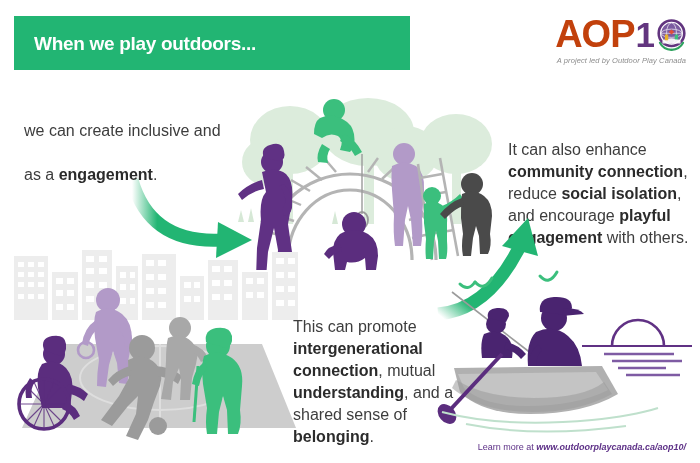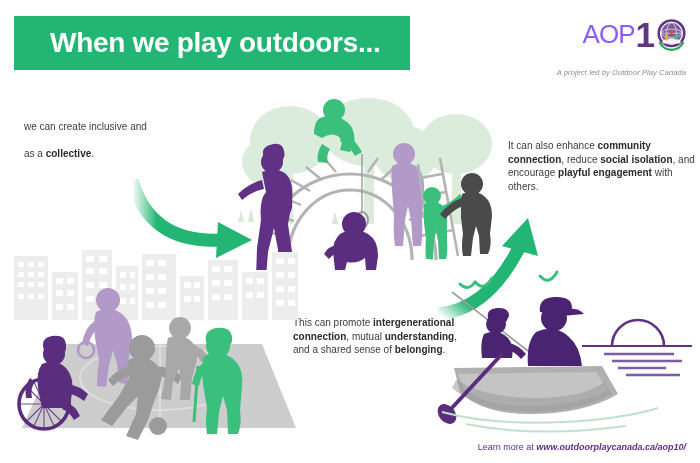--- a/index.html
+++ b/index.html
@@ -24,45 +24,44 @@
     left: 14px;
     top: 16px;
     width: 396px;
     height: 54px;
     background: #22b573;
     display: flex;
     align-items: center;
   }
   .title-banner .title-text {
     color: #ffffff;
-    font-size: 28px;
+    font-size: 19px;
     font-weight: bold;
     letter-spacing: -0.3px;
     padding-left: 20px;
     line-height: 1;
-    margin-left: 16px;
   }
 
   .logo-block {
     position: absolute;
     right: 12px;
     top: 14px;
     width: 180px;
     height: 62px;
   }
   .logo-row {
     display: flex;
     align-items: center;
     justify-content: flex-end;
     height: 40px;
   }
   .logo-aop {
-    font-size: 26px;
-    font-weight: normal;
-    color: #8b5cf6;
+    font-size: 38px;
+    font-weight: bold;
+    color: #c2410c;
     letter-spacing: -1px;
     line-height: 1;
   }
   .logo-one {
     font-size: 35px;
     font-weight: bold;
     color: #62357f;
     letter-spacing: -1px;
     line-height: 1;
     margin-left: 1px;
@@ -71,30 +70,30 @@
     width: 33px;
     height: 33px;
     margin-left: 1px;
     position: relative;
   }
   .logo-tagline {
     text-align: right;
     font-size: 7.5px;
     font-style: italic;
     color: #8c8c8c;
-    margin-top: 14px;
+    margin-top: 2px;
     padding-right: 2px;
     letter-spacing: 0.1px;
   }
 
   
   .copy {
     position: absolute;
     color: #3d3d3d;
-    font-size: 10px;
+    font-size: 16px;
     line-height: 1.37;
   }
   .copy b { font-weight: bold; color: #2b2b2b; }
 
   #copy-left  { left: 24px;  top: 120px; width: 210px; }
   #copy-right { left: 508px; top: 139px; width: 190px; }
   #copy-mid   { left: 293px; top: 316px; width: 165px; }
 
   .footer-note {
     position: absolute;
@@ -149,21 +148,21 @@
           <path d="M34 30 q-4 8 -14 8.6" stroke="#2fa25f" stroke-width="2.6" fill="none" stroke-linecap="round"></path>
         </svg>
       </span>
     </div>
     <div class="logo-tagline">A project led by Outdoor Play Canada</div>
   </div>
 
   <div class="copy" id="copy-left">
     <span>we can create inclusive and</span><br>
     <br>
-    <span>as a </span><b>collective</b><span>.</span>
+    <span>as a </span><b>engagement</b><span>.</span>
   </div>
 
   <div class="copy" id="copy-mid">
     <span>This can promote </span><b>intergenerational connection</b><span>, mutual </span><b>understanding</b><span>, and a shared sense of </span><b>belonging</b><span>.</span>
   </div>
 
   <div class="copy" id="copy-right">
     <span>It can also enhance </span><b>community connection</b><span>, reduce </span><b>social isolation</b><span>, and encourage </span><b>playful engagement</b><span> with others.</span>
   </div>
 

